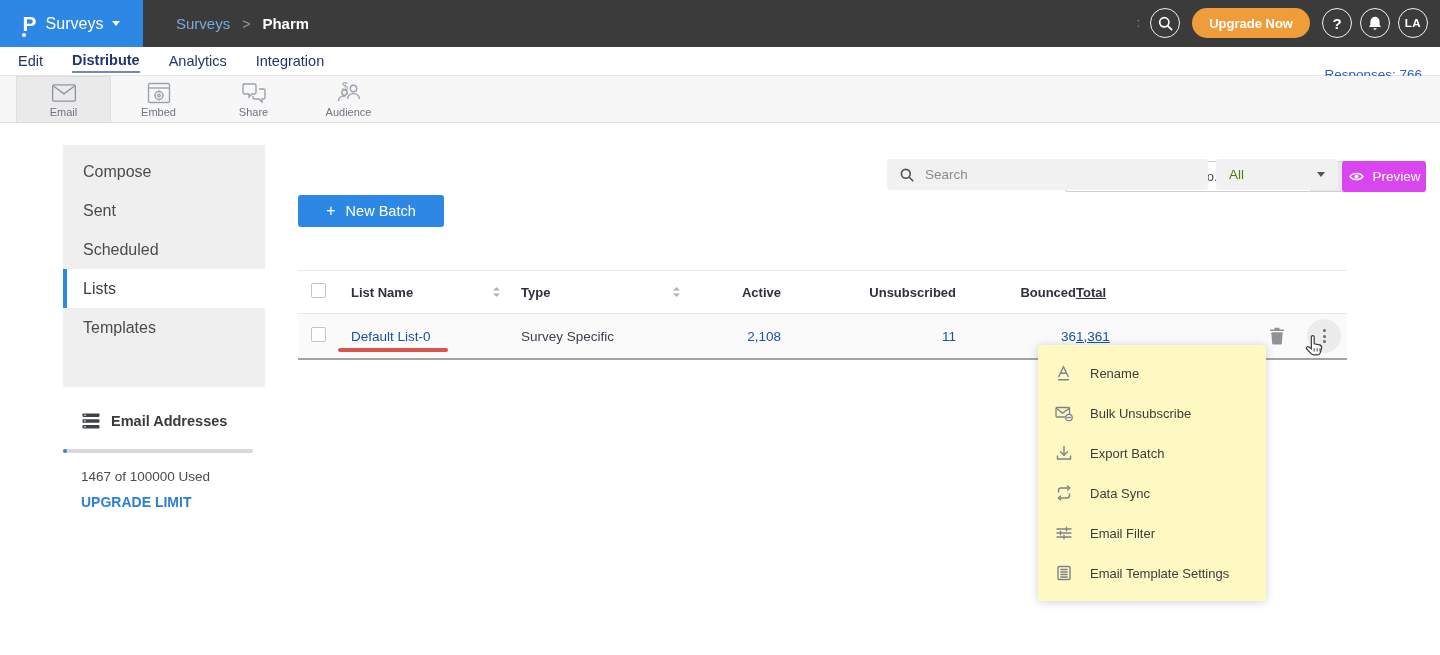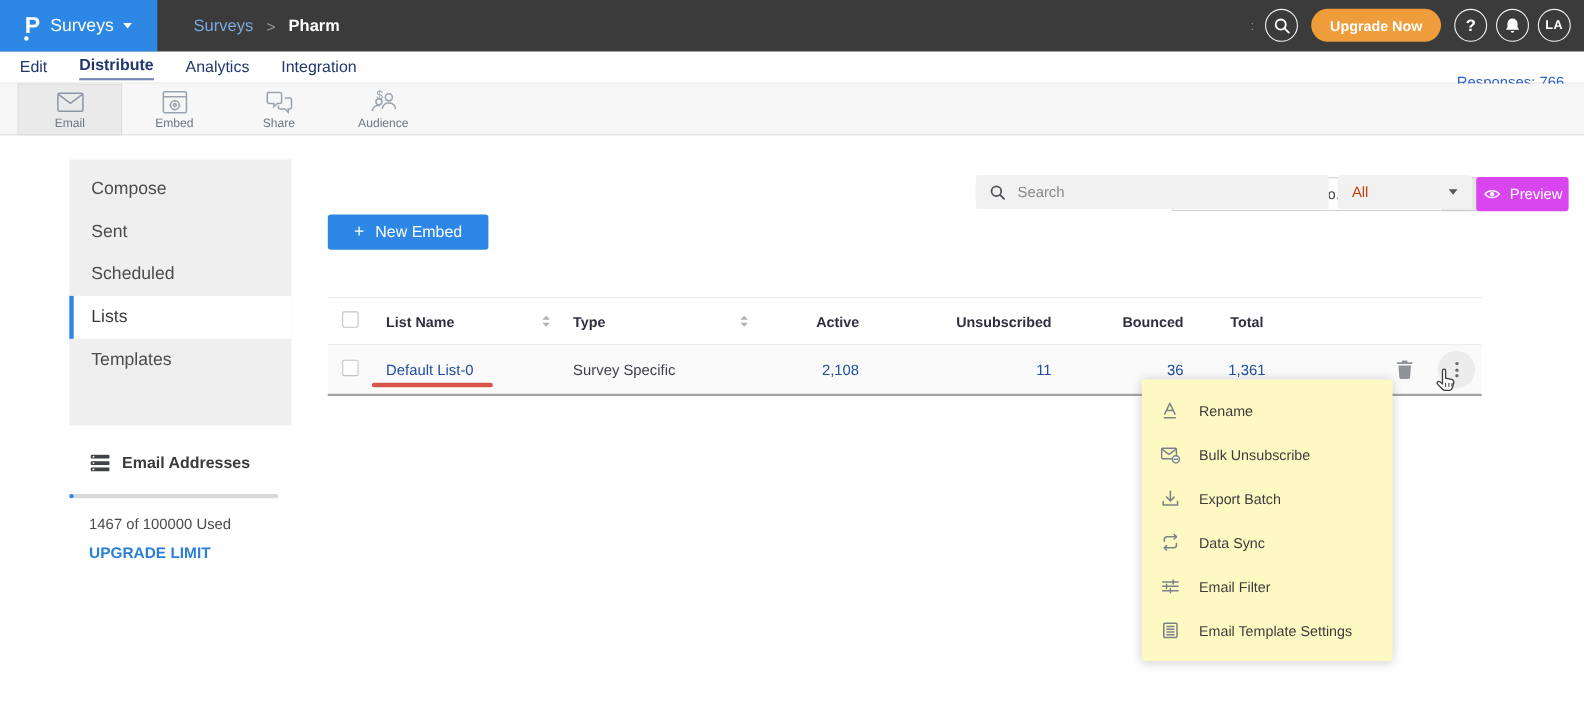--- a/index.html
+++ b/index.html
@@ -74,36 +74,36 @@
     justify-content:center; gap:10px; cursor:pointer; font-family:"Liberation Sans", sans-serif; }
   .new-list-btn .plus { font-size:16px; font-weight:400; }
   .search-box { position:absolute; left:887px; top:159px; width:321px; height:31px; background:#f1f1f1;
     border-radius:3px; display:flex; align-items:center; padding:0 11px; gap:9px; }
   .search-box input { flex:1; border:none; background:transparent; outline:none; font-size:13.5px; color:#444;
     font-family:"Liberation Sans", sans-serif; }
   .search-box input::placeholder { color:#8a8a8a; }
   .all-dd { position:absolute; left:1216px; top:159px; width:122px; height:31px; background:#f1f1f1;
     border-radius:3px; display:flex; align-items:center; justify-content:space-between; padding:0 13px;
     cursor:pointer; }
-  .all-dd .val { font-size:13.5px; color:#c2410c; }
+  .all-dd .val { font-size:13.5px; color:#4d7c0f; }
   .all-dd .caret-down { border-top-color:#555; }
 
   
   .table { position:absolute; left:298px; top:270px; width:1049px; }
   .trow { display:flex; align-items:center; }
   .thead { height:44px; border-top:1px solid #e8e8e8; border-bottom:1px solid #e8e8e8;
     font-size:13px; font-weight:700; color:#2f2f40; }
   .tdata { height:46px; background:#fafafa; border-bottom:2px solid #a3a3a3; font-size:13.5px; }
   .col-cb { width:53px; padding-left:13px; }
   .col-name { width:170px; display:flex; align-items:center; justify-content:space-between; padding-right:16px; }
   .col-type { width:180px; display:flex; align-items:center; justify-content:space-between; padding-right:16px; }
   .col-num1 { width:80px;  text-align:right; }
   .col-num2 { width:175px; text-align:right; }
   .col-num3 { width:120px; text-align:right; }
-  .col-num4 { width:115px; text-align:center; }
+  .col-num4 { width:115px; text-align:left;text-decoration:underline; }
   .col-actions { flex:1; display:flex; align-items:center; justify-content:flex-end; gap:22px; padding-right:6px; }
   .checkbox { width:15px; height:15px; border:1px solid #c4c4c4; border-radius:2px; background:#fff;
     display:inline-block; cursor:pointer; }
   .num { color:#1e4fa1; }
   .name-wrap { position:relative; color:#1e4fa1; cursor:pointer; }
   .red-underline { position:absolute; left:-13px; right:-17px; bottom:-8px; height:4px; background:#d9544a;
     border-radius:2px; }
   .type-text { color:#3e3e50; }
   .trash-btn { cursor:pointer; display:flex; }
   .kebab-btn { width:34px; height:34px; border-radius:50%; background:#ececec; display:flex; flex-direction:column;
@@ -259,21 +259,21 @@
     <div class="progress">
       <div class="progress-fill"></div>
     </div>
     <div class="usage-text">1467 of 100000 Used</div>
     <div class="upgrade-link">UPGRADE LIMIT</div>
   </div>
 </div>
 
 <button class="new-list-btn">
   <span class="plus">+</span>
-  <span>New Embed</span>
+  <span>New Batch</span>
 </button>
 
 <div class="search-box">
   <span class="micon">
     <svg width="14" height="14" viewBox="0 0 14 14" fill="none" stroke="#4d5156" stroke-width="1.6">
       <circle cx="5.8" cy="5.8" r="4.4"></circle>
         <path d="M9.2 9.2l3.6 3.6" stroke-linecap="round"></path>
     </svg>
   </span>
   <input placeholder="Search" style="">

